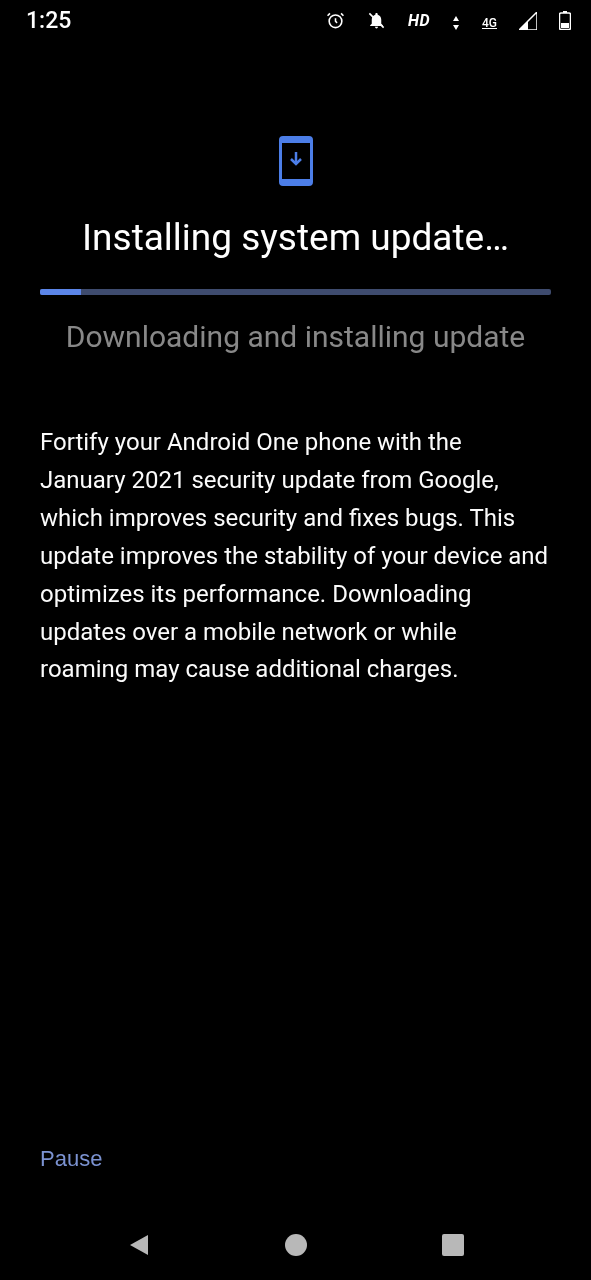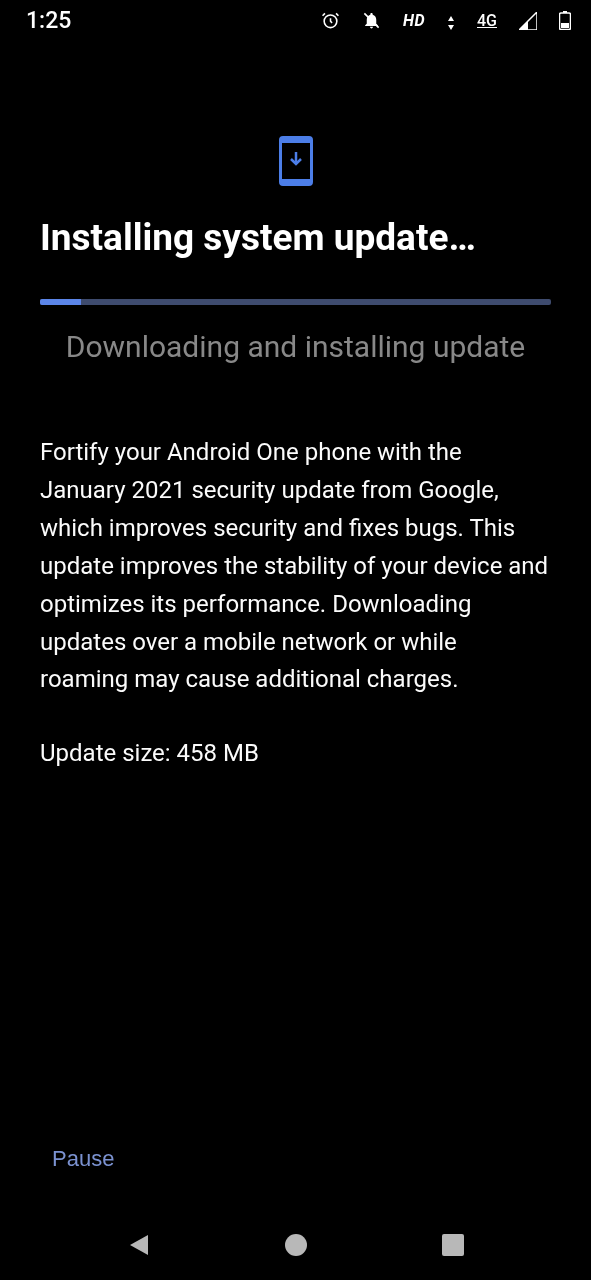--- a/index.html
+++ b/index.html
@@ -45,21 +45,21 @@
     }
     
     .status-hd {
       font-size: 16px;
       font-weight: 700;
       font-style: italic;
       letter-spacing: 0.5px;
     }
     
     .status-4g {
-      font-size: 16px;
+      font-size: 12px;
       font-weight: 500;
       text-decoration: underline;
     }
     
     
     .content {
       flex: 1;
       display: flex;
       flex-direction: column;
       padding: 0 40px;
@@ -99,23 +99,23 @@
     
     .update-icon-arrow {
       position: absolute;
       top: 50%;
       left: 50%;
       transform: translate(-50%, -50%);
     }
     
     .main-title {
       font-size: 37px;
-      font-weight: 700;
-      text-align: left;
-      margin-bottom: 40px;
+      font-weight: 400;
+      text-align: center;
+      margin-bottom: 30px;
       white-space: nowrap;
       overflow: hidden;
       text-overflow: ellipsis;
     }
     
     .progress-bar {
       width: 100%;
       height: 6px;
       background: #3e4b6e;
       border-radius: 2px;
@@ -143,21 +143,20 @@
     }
     
     .update-size {
       font-size: 24px;
       color: #fbfbfb;
       margin-top: 40px;
     }
     
     .pause-row {
       padding-bottom: 38px;
-      margin-left: 12px;
     }
     
     .pause-button {
       color: #7b92d1;
       font-size: 22px;
       font-weight: 400;
       background: none;
       border: none;
       cursor: pointer;
     }
@@ -247,21 +246,20 @@
   <h1 class="main-title">Installing system update…</h1>
 
   <div class="progress-bar">
     <div class="progress-fill" style="width: 8%;"></div>
   </div>
 
   <div class="progress-status">Downloading and installing update</div>
 
   <p class="description">Fortify your Android One phone with the January 2021 security update from Google, which improves security and fixes bugs. This update improves the stability of your device and optimizes its performance. Downloading updates over a mobile network or while roaming may cause additional charges.</p>
 
-  <p class="update-size">Update size: 458 MB</p>
 
   <div class="spacer"></div>
 
   <div class="pause-row">
     <button class="pause-button">Pause</button>
   </div>
 
 </div>
 
 <div class="nav-bar">

